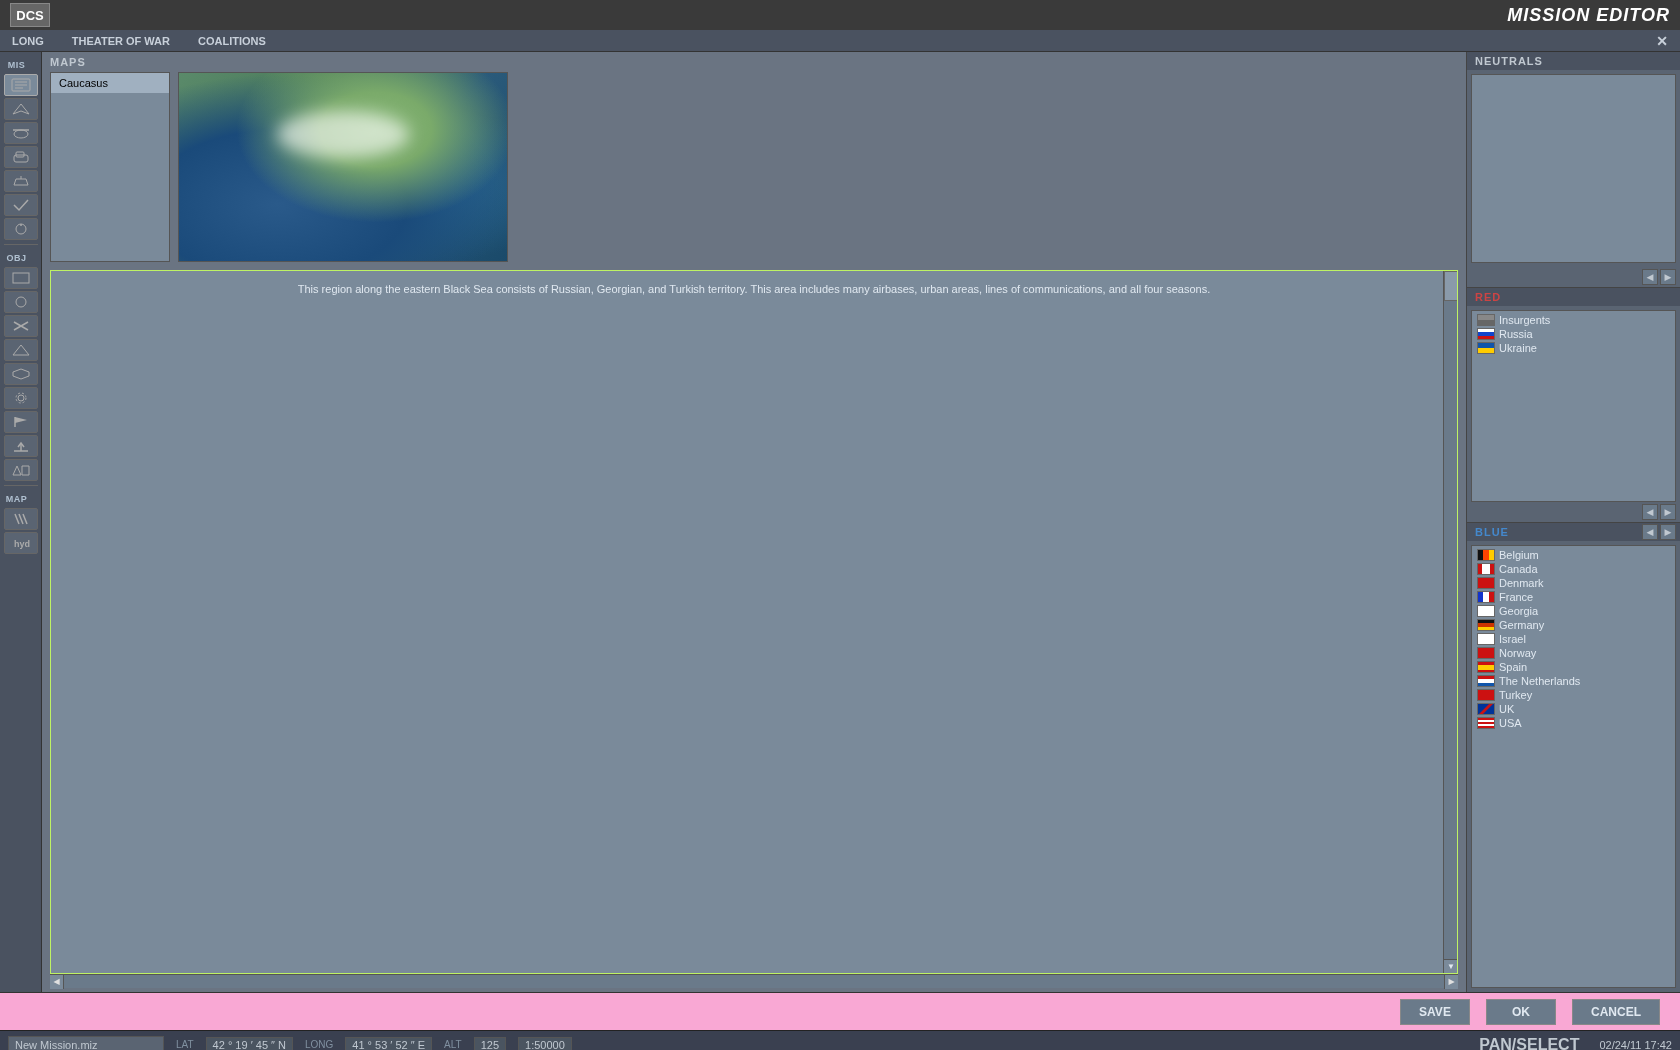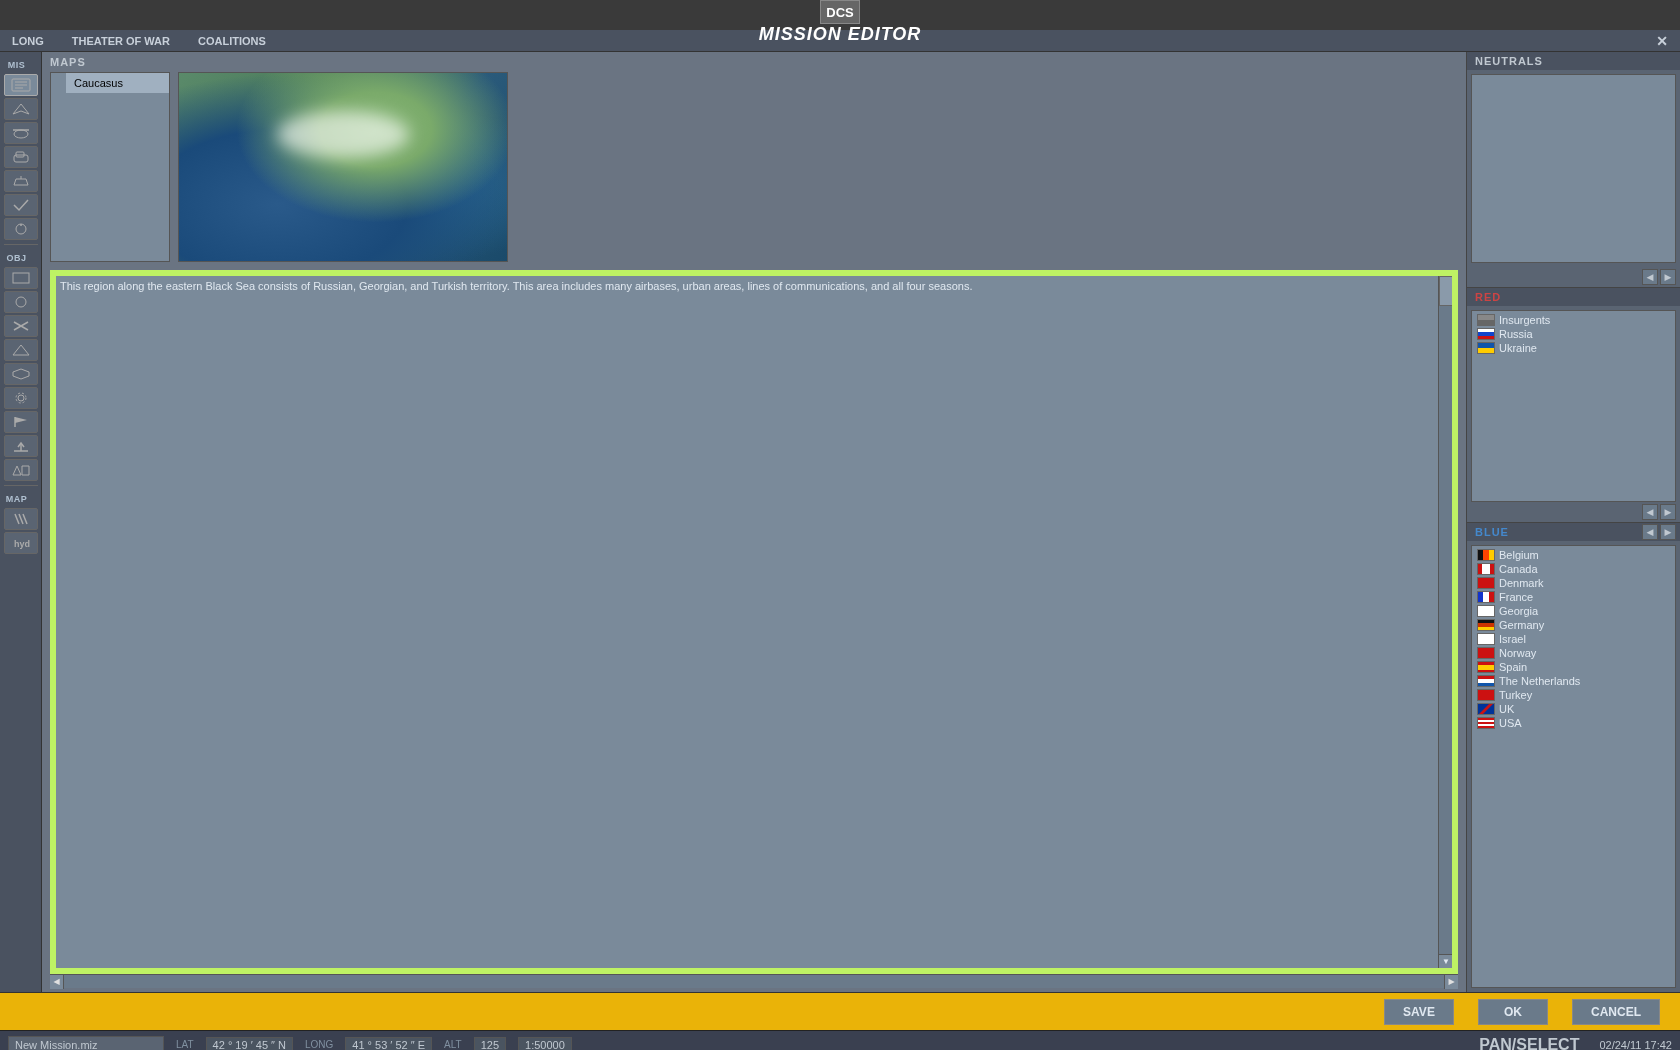--- a/index.html
+++ b/index.html
@@ -15,21 +15,20 @@
     }
 
     
     #top-bar {
       display: flex;
       align-items: center;
       justify-content: space-between;
       background: #3a3a3a;
       height: 30px;
       padding: 0 10px;
-      flex-direction: column;
     }
     #dcs-logo {
       display: flex;
       align-items: center;
       gap: 6px;
     }
     #dcs-logo-box {
       background: #666;
       width: 40px;
       height: 24px;
@@ -154,21 +153,20 @@
       width: 120px;
       background: #7a8a9a;
       border: 1px solid #555;
       min-height: 190px;
     }
     .map-list-item {
       padding: 4px 8px;
       cursor: pointer;
       font-size: 11px;
       color: #e0e8f0;
-      margin-left: 15px;
     }
     .map-list-item.selected {
       background: #a0b0c0;
       color: #000;
     }
     #map-preview {
       width: 330px;
       height: 190px;
       background: #4a7a5a;
       border: 1px solid #555;
@@ -201,26 +199,27 @@
     #description-area {
       flex: 1;
       background: #6a7482;
       padding: 4px 8px;
       display: flex;
       flex-direction: column;
     }
     #description-box {
       flex: 1;
       background: #7a8a9a;
-      border: 6px solid #bef264;
-      padding: 4px;
+      border: 1px solid #bef264;
+      padding: 12px;
       font-size: 11px;
       color: #e0e8f0;
       position: relative;
       overflow: hidden;
+      text-align: center;
     }
     #desc-scrollbar {
       position: absolute;
       right: 0;
       top: 0;
       bottom: 0;
       width: 14px;
       background: #6a7a8a;
       border-left: 1px solid #555;
     }
@@ -434,27 +433,27 @@
       background: #7a8a9a;
       border: 1px solid #555;
       margin: 4px;
       padding: 2px;
       overflow-y: auto;
     }
 
     
     #bottom-action-bar {
       height: 38px;
-      background: #eab308;
+      background: #f9a8d4;
       border-top: 1px solid #333;
       display: flex;
       align-items: center;
       justify-content: flex-end;
       padding: 14px 20px;
-      gap: 24px;
+      gap: 16px;
     }
     .action-btn {
       padding: 5px 18px;
       background: #6a7a8a;
       border: 1px solid #888;
       color: #e0e8f0;
       font-size: 12px;
       font-weight: bold;
       cursor: pointer;
       min-width: 70px;

